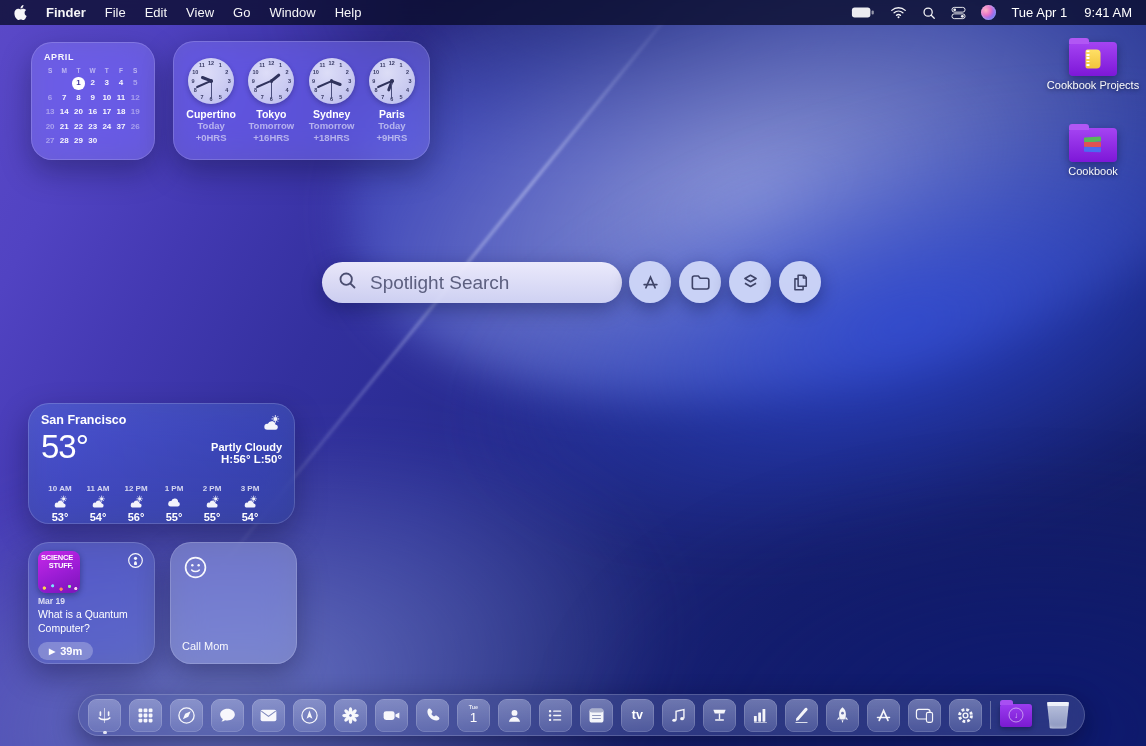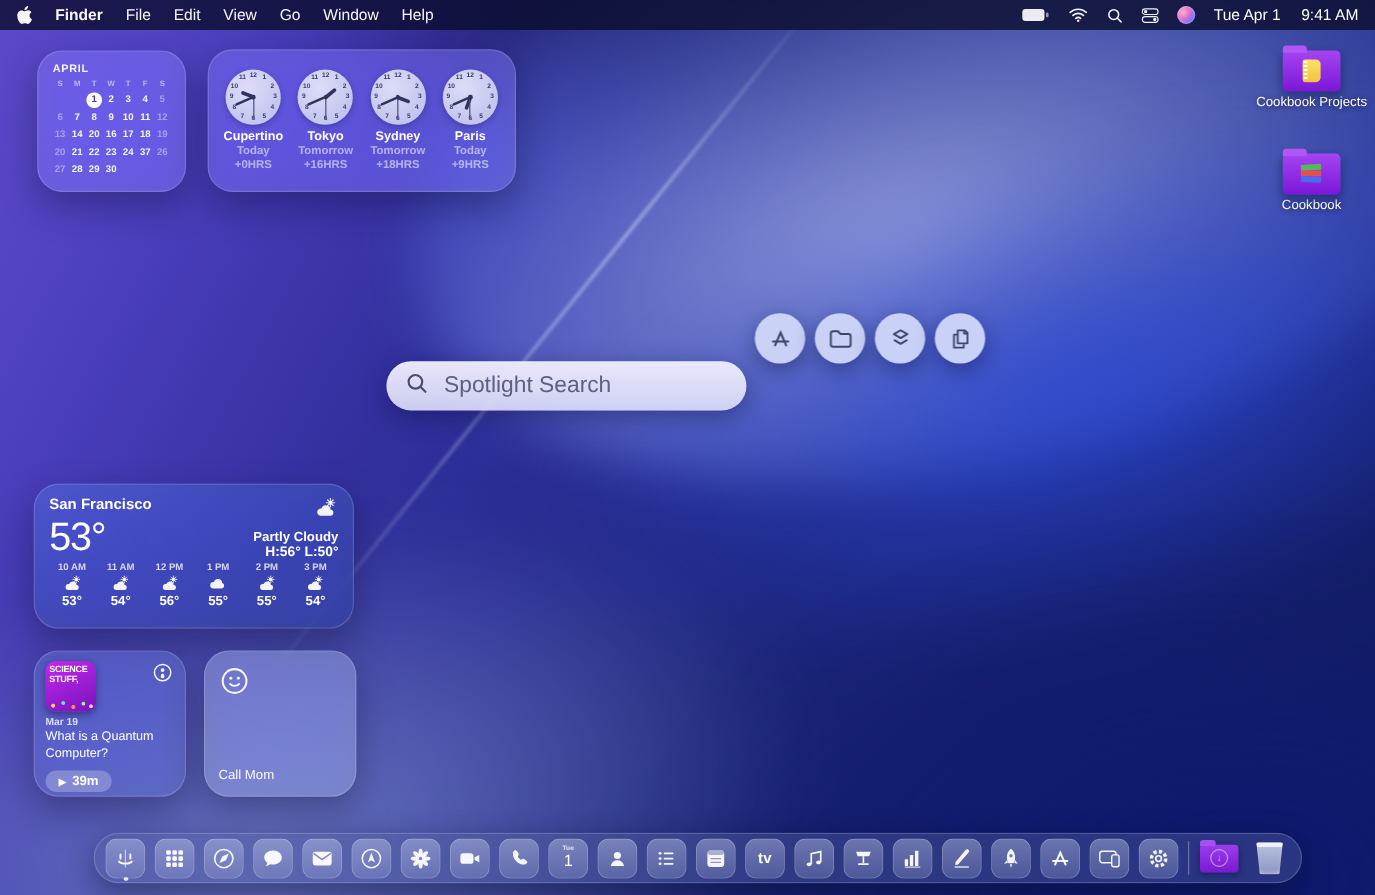--- a/index.html
+++ b/index.html
@@ -82,49 +82,49 @@
   .art-books i{position:absolute;left:0;width:17px;height:4.6px;border-radius:1px;display:block;}
   .art-books i:nth-child(1){top:1px;background:#57b85a;transform:rotate(-4deg);}
   .art-books i:nth-child(2){top:6.2px;background:#e05252;}
   .art-books i:nth-child(3){top:11.4px;background:#4a6cf0;transform:rotate(2deg);}
   .folder-label{margin-top:3px;font-size:11px;font-weight:400;color:#fff;text-align:right;
     text-shadow:0 1px 4px rgba(0,0,0,.6);}
 
   
   #spotlight{position:absolute;left:322px;top:262px;width:300px;height:41px;border-radius:21px;z-index:6;
     background:linear-gradient(180deg,rgba(240,238,253,.96),rgba(215,217,246,.93));
-    box-shadow:0 6px 20px rgba(8,12,60,.4);display:flex;align-items:center;gap:10px;padding:0 15px;box-sizing:border-box;margin-top:39px;}
+    box-shadow:0 6px 20px rgba(8,12,60,.4);display:flex;align-items:center;gap:10px;padding:0 15px;box-sizing:border-box;}
   #spotlight input{flex:1;border:none;outline:none;background:transparent;font-size:19px;
     font-family:"Liberation Sans",sans-serif;color:#3c3f5e;}
   #spotlight input::placeholder{color:#5d6080;}
   #quick-launch{position:absolute;left:629px;top:261px;display:flex;gap:8px;z-index:6;}
   .ql-btn{width:42px;height:42px;border-radius:50%;background:rgba(206,214,248,.96);
     box-shadow:0 6px 18px rgba(8,12,60,.4);display:flex;align-items:center;justify-content:center;cursor:pointer;}
 
   
   #weather-widget{left:28px;top:403px;width:267px;height:121px;
     background:linear-gradient(160deg,rgba(82,110,200,.55),rgba(45,62,140,.55));padding:10px 13px;}
   .ww-top{display:flex;justify-content:space-between;}
   .ww-city{font-size:12.5px;font-weight:700;}
   .ww-temp{font-size:33px;font-weight:400;letter-spacing:-1px;margin-top:1px;}
   .ww-right{text-align:right;display:flex;flex-direction:column;align-items:flex-end;}
   .ww-cond{font-size:11px;font-weight:700;margin-top:3px;text-align:right;}
   .ww-hl{font-size:11.5px;font-weight:700;}
-  .ww-hours{display:flex;justify-content:space-between;margin-top:2px;}
+  .ww-hours{display:flex;margin-top:18px;}
   .ww-col{display:flex;flex-direction:column;align-items:center;width:38px;}
   .ww-h-time{font-size:8px;font-weight:700;color:rgba(255,255,255,.78);}
   .ww-h-ic{height:18px;display:flex;align-items:center;}
   .ww-h-temp{font-size:11px;font-weight:700;}
 
   
   #podcast-widget{left:28px;top:542px;width:127px;height:122px;background:rgba(98,112,188,.5);padding:9px 10px;}
   .pw-head{display:flex;justify-content:space-between;align-items:flex-start;}
   .pw-art{width:42px;height:42px;border-radius:8px;background:linear-gradient(155deg,#c728e8 0%,#9a1cd4 55%,#7b14b8 100%);
     position:relative;overflow:hidden;box-shadow:0 2px 6px rgba(10,10,40,.4);}
-  .pw-art-txt{position:absolute;left:3px;top:3px;font-size:7.5px;line-height:1.05;font-weight:800;letter-spacing:-.2px;}
+  .pw-art-txt{position:absolute;left:3px;top:3px;font-size:7.5px;line-height:1.05;font-weight:800;letter-spacing:-.2px;text-align:right;}
   .pw-art::after{content:"";position:absolute;left:0;bottom:0;width:100%;height:11px;
     background:
       radial-gradient(circle at 15% 55%,#ffd34d 1.3px,transparent 2px),
       radial-gradient(circle at 35% 35%,#7be0ff 1.2px,transparent 1.9px),
       radial-gradient(circle at 55% 65%,#ff8a5c 1.3px,transparent 2px),
       radial-gradient(circle at 75% 40%,#8dff9d 1.2px,transparent 1.9px),
       radial-gradient(circle at 90% 60%,#ffd1f0 1.2px,transparent 1.9px);}
   .pw-date{font-size:8.5px;font-weight:700;color:rgba(255,255,255,.8);margin-top:3px;}
   .pw-title{font-size:10.5px;line-height:1.3;margin-top:2px;}
   .pw-play{display:inline-flex;align-items:center;gap:5px;margin-top:7px;padding:3px 11px;border-radius:12px;

